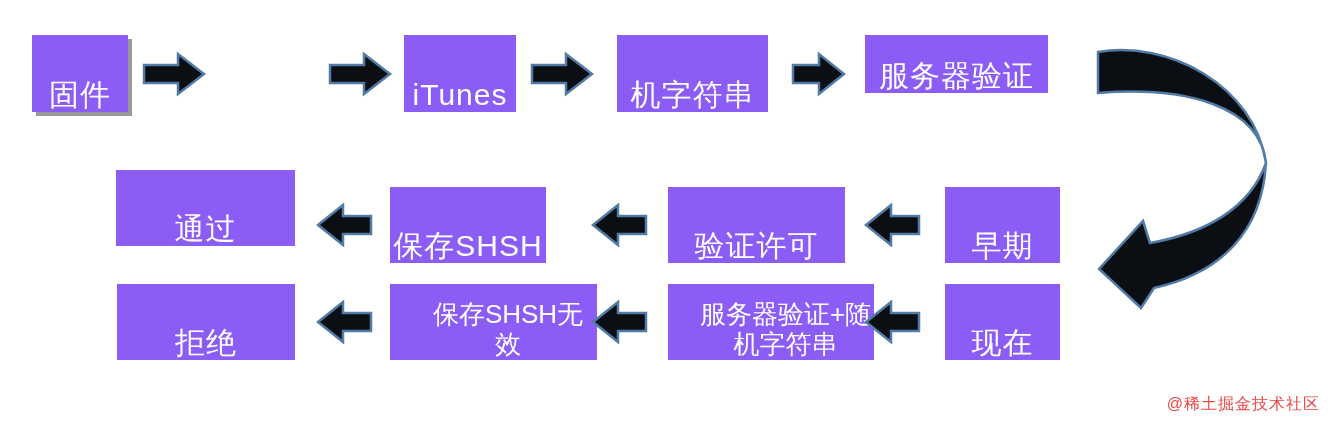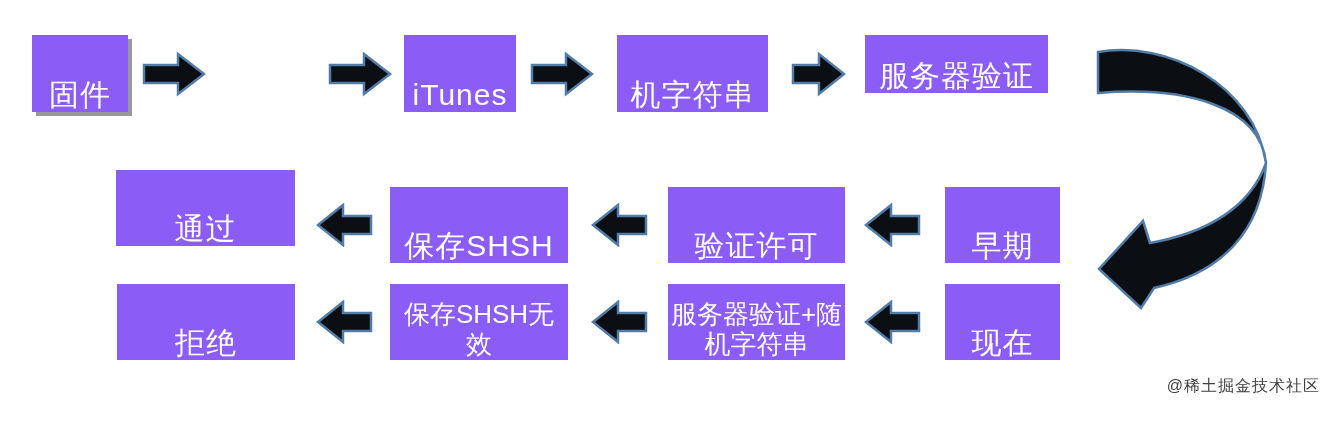--- a/index.html
+++ b/index.html
@@ -20,36 +20,36 @@
     background: #8b5cf6;
     color: #ffffff;
     display: flex;
     align-items: flex-end;
     justify-content: center;
     text-align: center;
     font-size: 30px;
     letter-spacing: 1px;
     line-height: 1.15;
   }
-  .nbox.two-line { font-size: 26px; letter-spacing: 0; }
+  .nbox.two-line { font-size: 26px; letter-spacing: 0; padding-left: 29px; }
   .nbox .lbl { white-space: pre-line; }
   .nbox.shadowed { box-shadow: 4px 4px 0 rgba(128,128,128,0.8); }
   .arrow { position: absolute; }
   .arrow polygon, .arrow path {
     fill: #0b0e13;
     stroke: #517ca8;
     stroke-width: 2.5;
     stroke-linejoin: miter;
   }
   .watermark {
     position: absolute;
     right: 10px;
-    top: 376px;
+    top: 394px;
     font-size: 16px;
-    color: #404040;
+    color: #ef4444;
     letter-spacing: 1px;
   }
 </style>
 </head>
 <body>
 
 <div class="canvas">
 
   <div class="nbox shadowed" style="left:32px;top:35px;width:96px;height:77px">
     <span class="lbl">固件</span>
@@ -98,21 +98,21 @@
   </svg>
 
   <div class="nbox" style="left:116px;top:170px;width:179px;height:76px">
     <span class="lbl">通过</span>
   </div>
 
   <svg class="arrow" style="left:316px;top:203px" width="57" height="44" viewBox="0 0 57 44">
     <polygon points="55,13 27,13 27,2 2,22 27,42 27,31 55,31"></polygon>
   </svg>
 
-  <div class="nbox" style="left:390px;top:187px;width:178px;height:76px">
+  <div class="nbox" style="left:390px;top:187px;width:156px;height:76px">
     <span class="lbl">保存SHSH</span>
   </div>
 
   <svg class="arrow" style="left:591px;top:203px" width="57" height="44" viewBox="0 0 57 44">
     <polygon points="55,13 27,13 27,2 2,22 27,42 27,31 55,31"></polygon>
   </svg>
 
   <div class="nbox" style="left:668px;top:187px;width:177px;height:76px">
     <span class="lbl">验证许可</span>
   </div>

